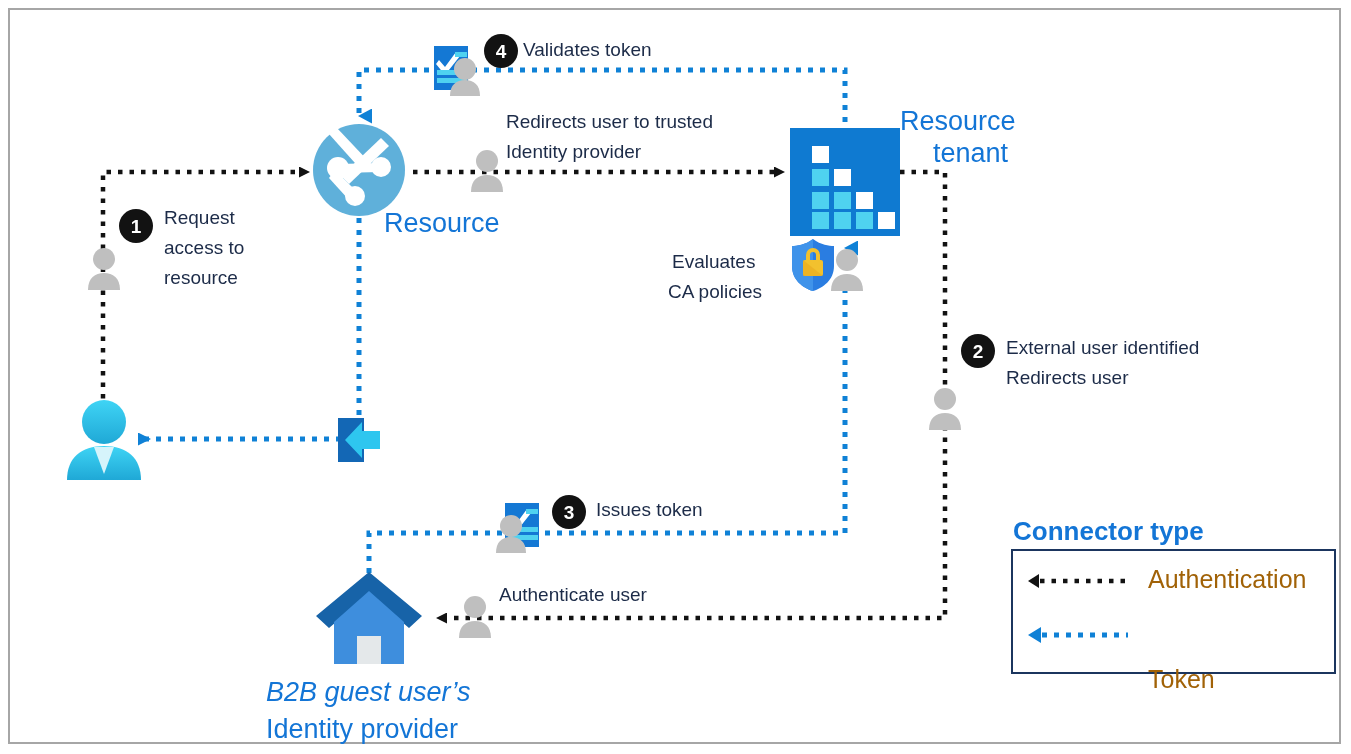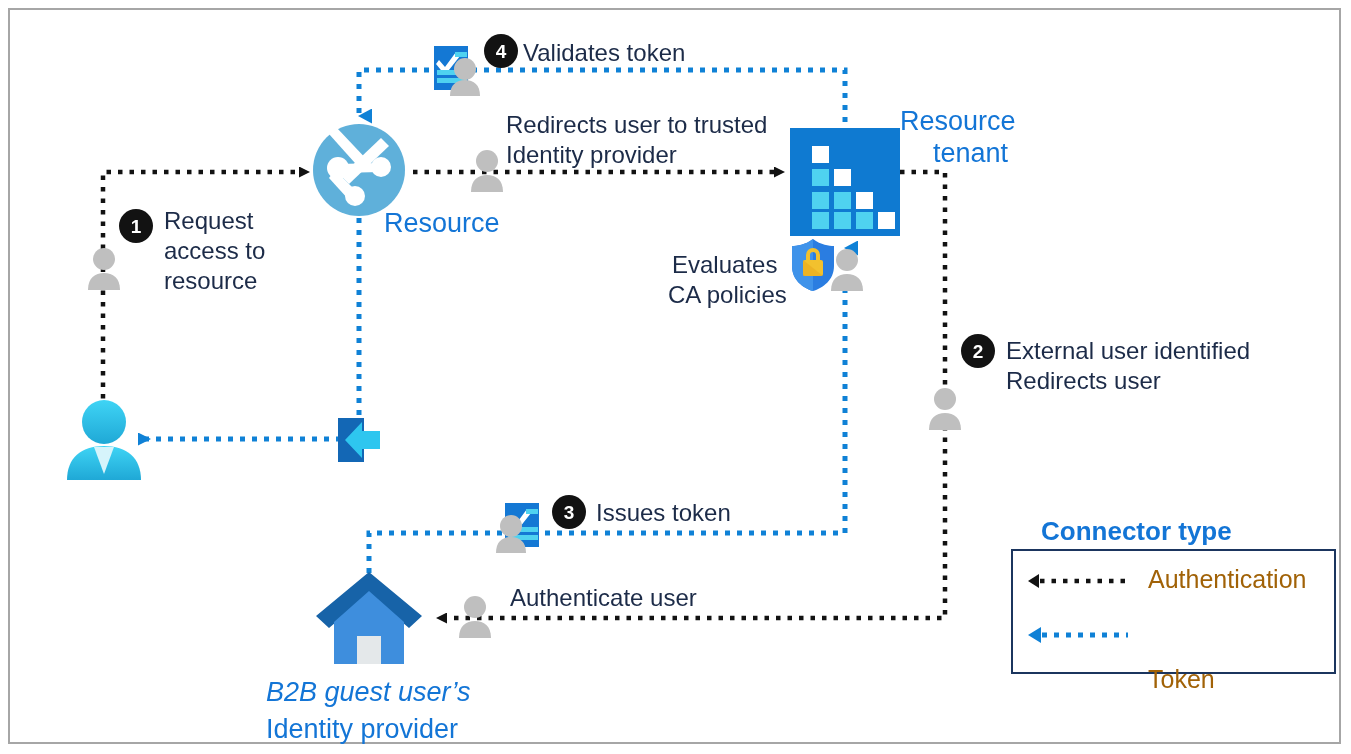--- a/index.html
+++ b/index.html
@@ -13,21 +13,21 @@
   #frame{
     position:absolute;left:8px;top:8px;
     width:1333px;height:736px;
     border:2px solid #a6a6a6;
     box-sizing:border-box;
   }
   svg.layer{position:absolute;left:0;top:0;width:1351px;height:754px;overflow:visible;}
   .lbl{position:absolute;white-space:pre;line-height:1.18;}
   .lbl-dark{color:#1c2b48;}
   .lbl-blue{color:#1375d6;}
-  .t28{font-size:24px;text-align:center;}
+  .t28{font-size:19px;text-align:center;}
   .t30{font-size:27px;}
   .badge{
     position:absolute;width:34px;height:34px;border-radius:50%;
     background:#121212;color:#ffffff;
     font-size:19px;font-weight:bold;
     display:flex;align-items:center;justify-content:center;
     line-height:1;
   }
   .legend-box{
     position:absolute;border:2px solid #1b355e;background:#ffffff;
@@ -207,26 +207,26 @@
 
   <div class="badge" style="left:961px;top:334px;">2</div>
   <div class="lbl lbl-dark t28" style="left:1006px;top:337px;">External user identified</div>
   <div class="lbl lbl-dark t28" style="left:1006px;top:367px;">Redirects user</div>
 
 
 
   <div class="badge" style="left:552px;top:495px;">3</div>
   <div class="lbl lbl-dark t28" style="left:596px;top:499px;">Issues token</div>
 
-  <div class="lbl lbl-dark t28" style="left:510px;top:584px;">Authenticate user</div>
+  <div class="lbl lbl-dark t28" style="left:499px;top:584px;">Authenticate user</div>
 
   <div class="lbl lbl-blue t30" style="left:266px;top:677px;font-style:italic;">B2B guest user’s</div>
   <div class="lbl lbl-blue t30" style="left:266px;top:714px;">Identity provider</div>
 
-  <div class="legend-title" style="left:1013px;top:516px;margin-left:28px;">Connector type</div>
+  <div class="legend-title" style="left:1013px;top:516px;">Connector type</div>
   <div class="legend-box" style="left:1011px;top:549px;width:325px;height:125px;"></div>
 
   <svg class="icon" style="left:1028px;top:572px;" width="110" height="18" viewBox="0 0 110 18">
     <path d="M0,9 L11,2 L11,16 Z" fill="#121212"></path>
     <path d="M12,9 L100,9" stroke="#121212" stroke-width="4.5" stroke-dasharray="4.5,7" fill="none"></path>
   </svg>
   <div class="legend-lbl" style="left:1148px;top:565px;">Authentication</div>
 
   <svg class="icon" style="left:1028px;top:626px;" width="110" height="18" viewBox="0 0 110 18">
     <path d="M0,9 L13,1 L13,17 Z" fill="#0f81d6"></path>

